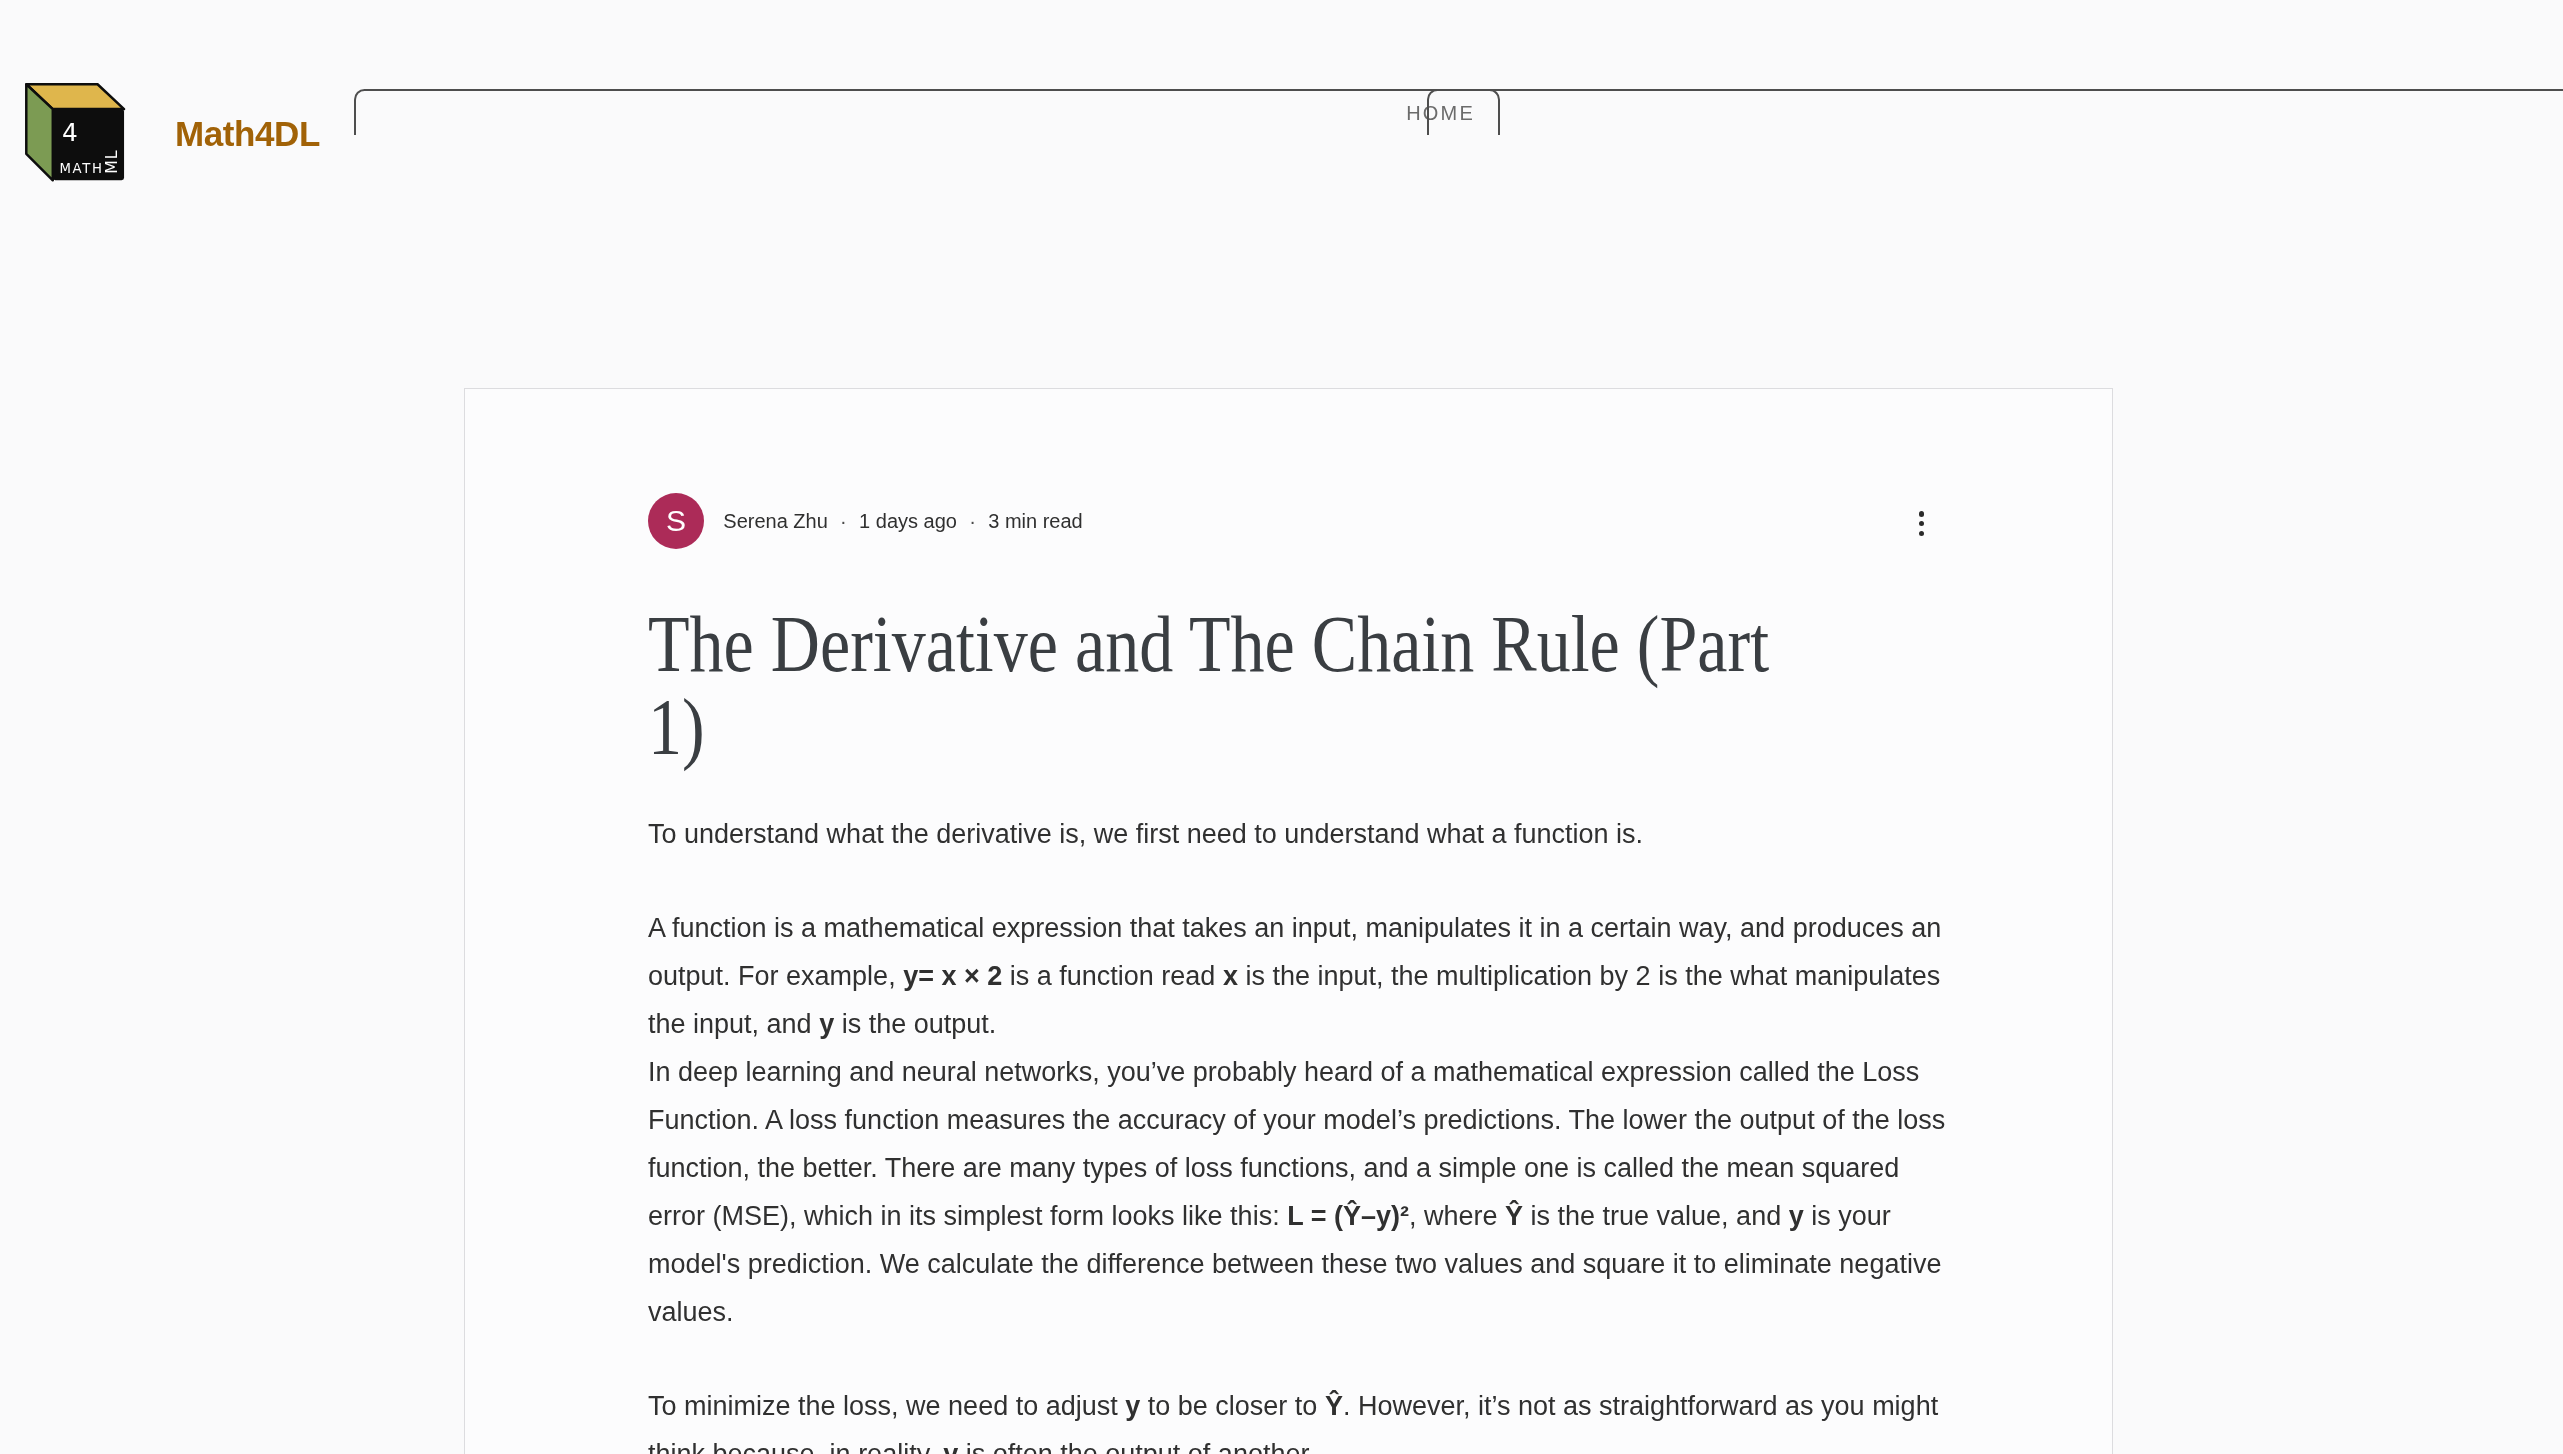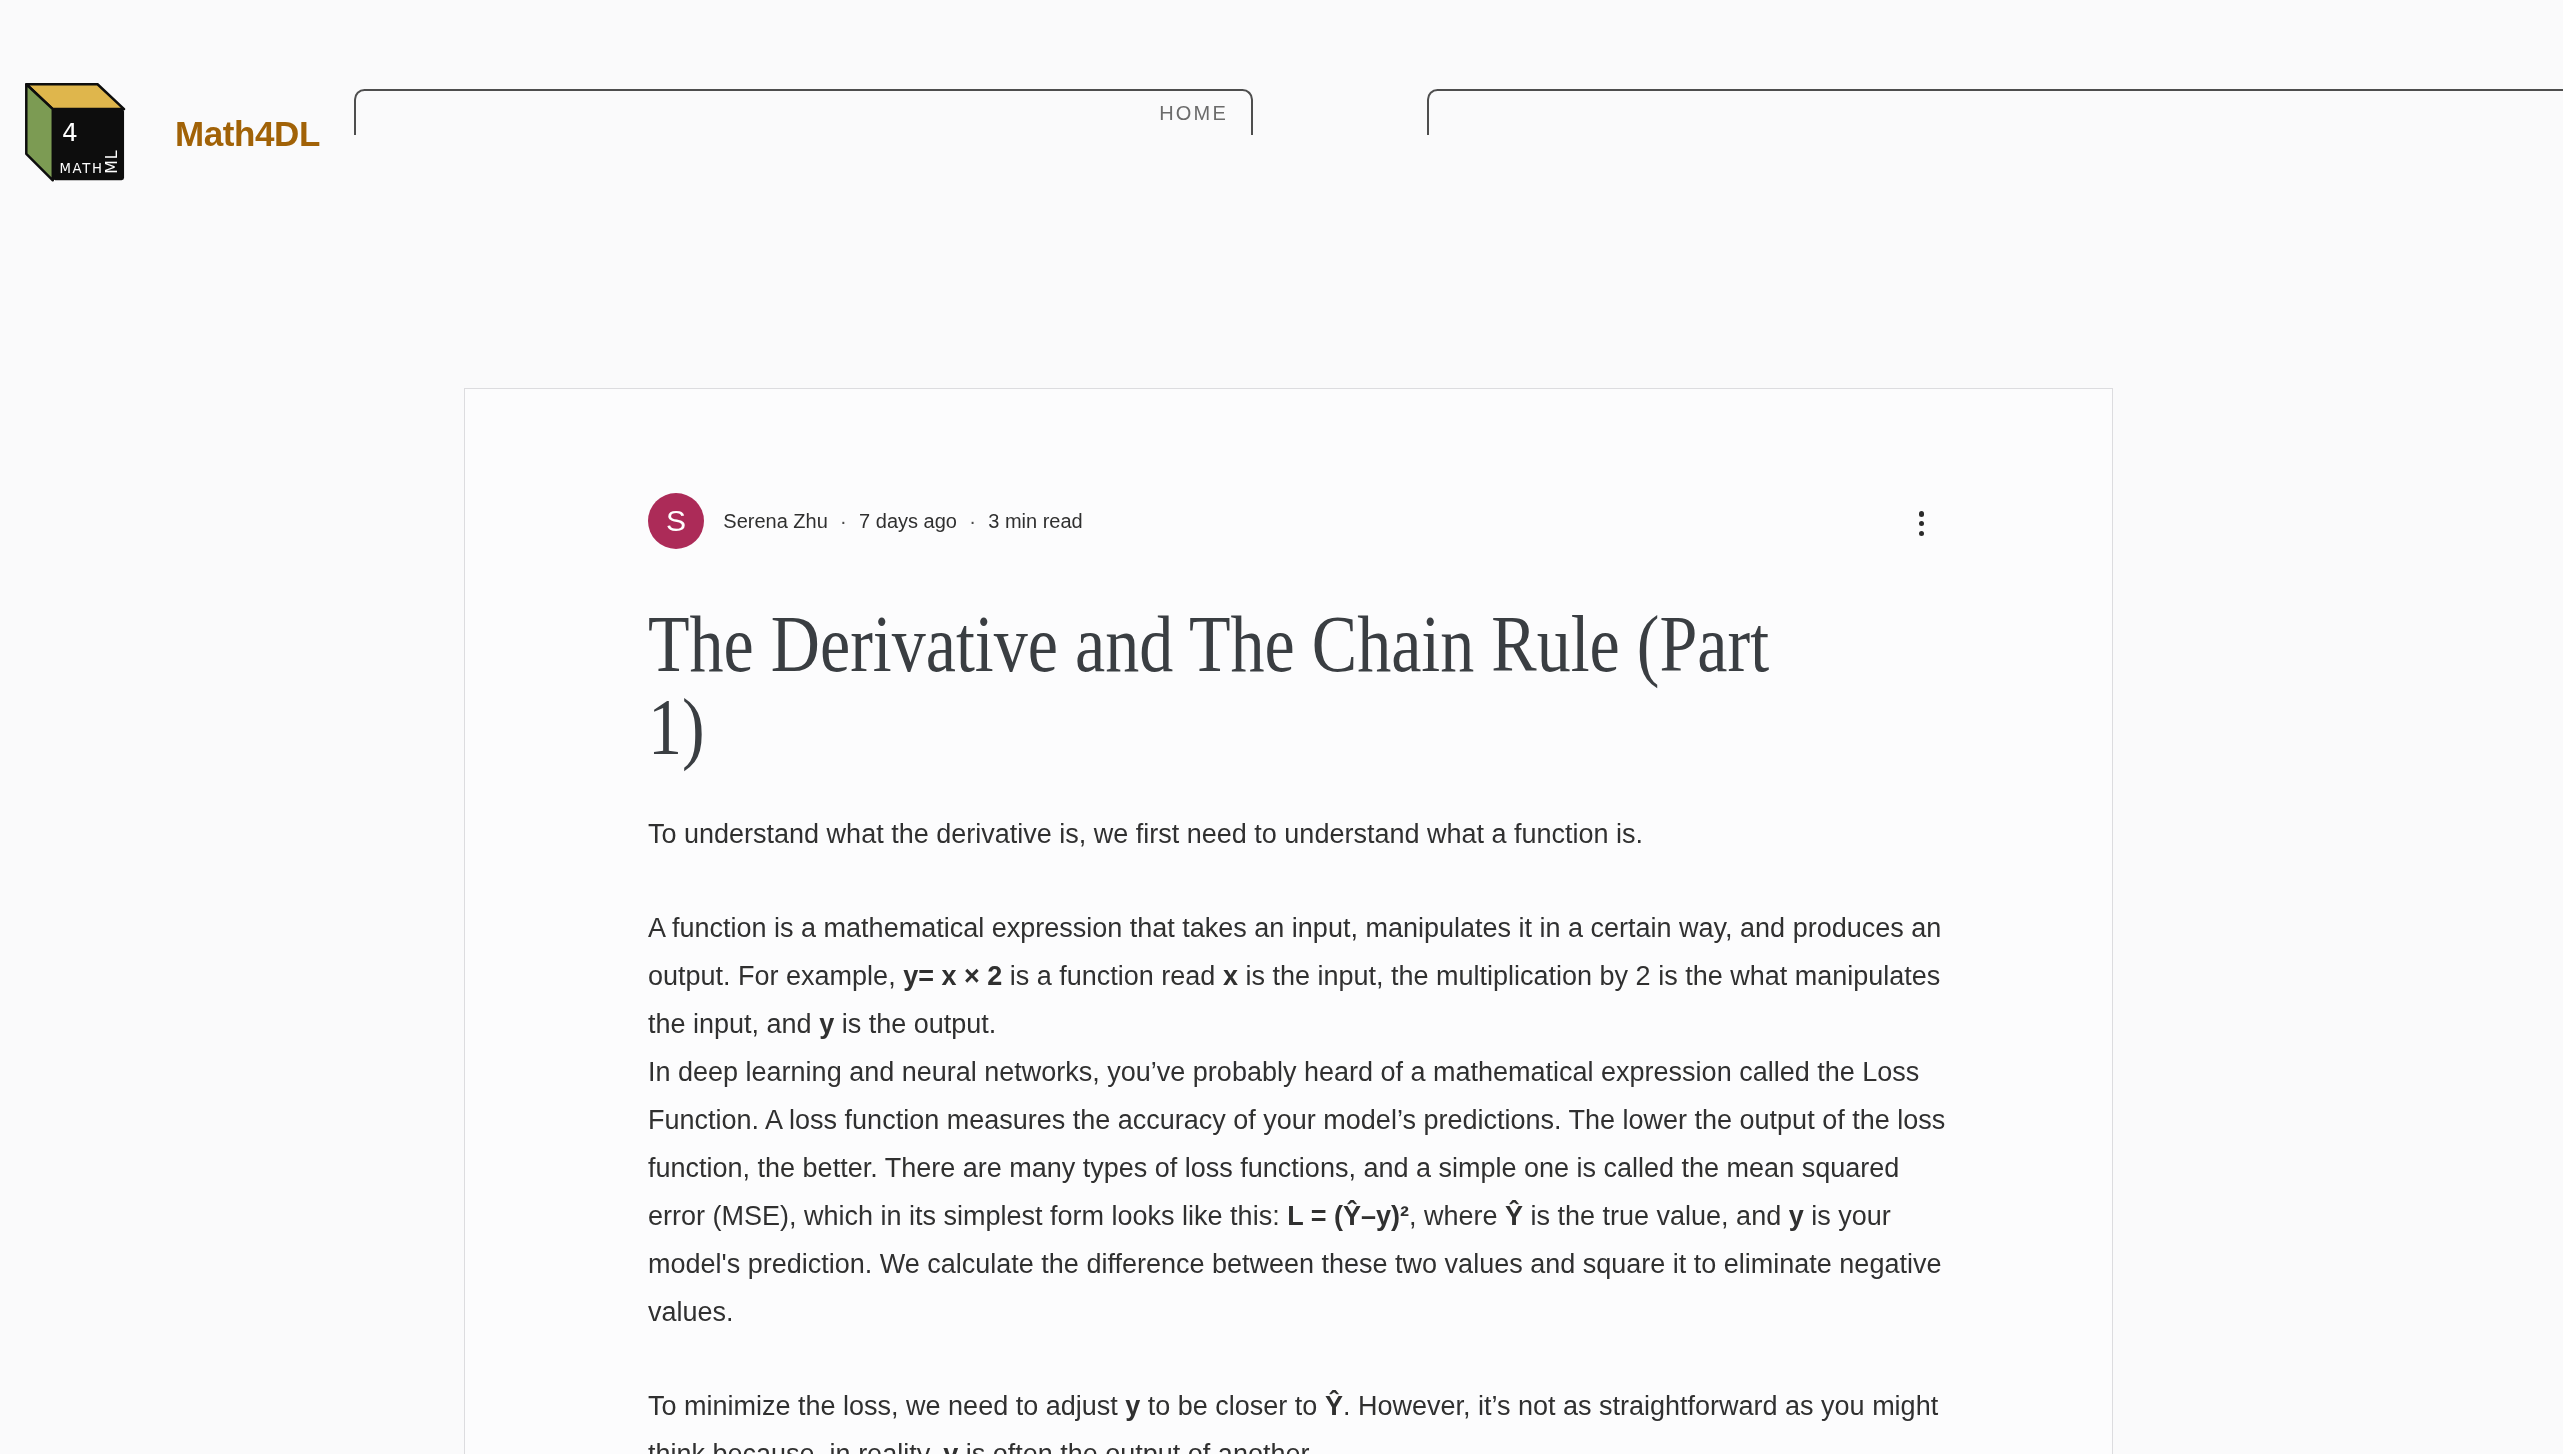--- a/index.html
+++ b/index.html
@@ -16,21 +16,21 @@
     font-size:35px;font-weight:700;color:#a16207;letter-spacing:-0.4px;line-height:39px;
   }
   .nav-tab{
     position:absolute;top:89px;height:46px;box-sizing:border-box;
     border:2.6px solid #4e4e4e;border-bottom:none;border-radius:10.5px 10.5px 0 0;
     background:transparent;
     display:flex;align-items:center;justify-content:flex-end;
     padding-right:23px;cursor:pointer;
     color:#6b6b6b;font-size:20px;letter-spacing:2.2px;
   }
-  .nav-home{left:354px;width:899px;}
+  .nav-home{left:354px;width:1146px;}
   .nav-contact{left:1427px;width:1305px;}
   
   .post-card{
     position:absolute;left:464px;top:388px;width:1649px;height:1228px;
     box-sizing:border-box;background:#fcfcfd;border:1.8px solid #dcdcdf;
   }
   .content{position:absolute;left:183px;top:0;width:1307px;}
   
   .meta-row{margin-top:104px;height:56px;display:flex;align-items:center;position:relative;}
   .avatar{
@@ -88,21 +88,21 @@
 <div class="post-card">
   <div class="content">
 
     <div class="meta-row">
       <div class="avatar">
         <span>S</span>
       </div>
       <div class="meta-text">
         <span class="author">Serena Zhu</span>
         <span class="meta-sep">·</span>
-        <span>7 days ago</span>
+        <span>1 days ago</span>
         <span class="meta-sep">·</span>
         <span>3 min read</span>
       </div>
       <button class="kebab" aria-label="post options">
         <span style="display:flex;flex-direction:column;gap:4.4px;">
           <i></i>
             <i></i>
             <i></i>
         </span>
       </button>

